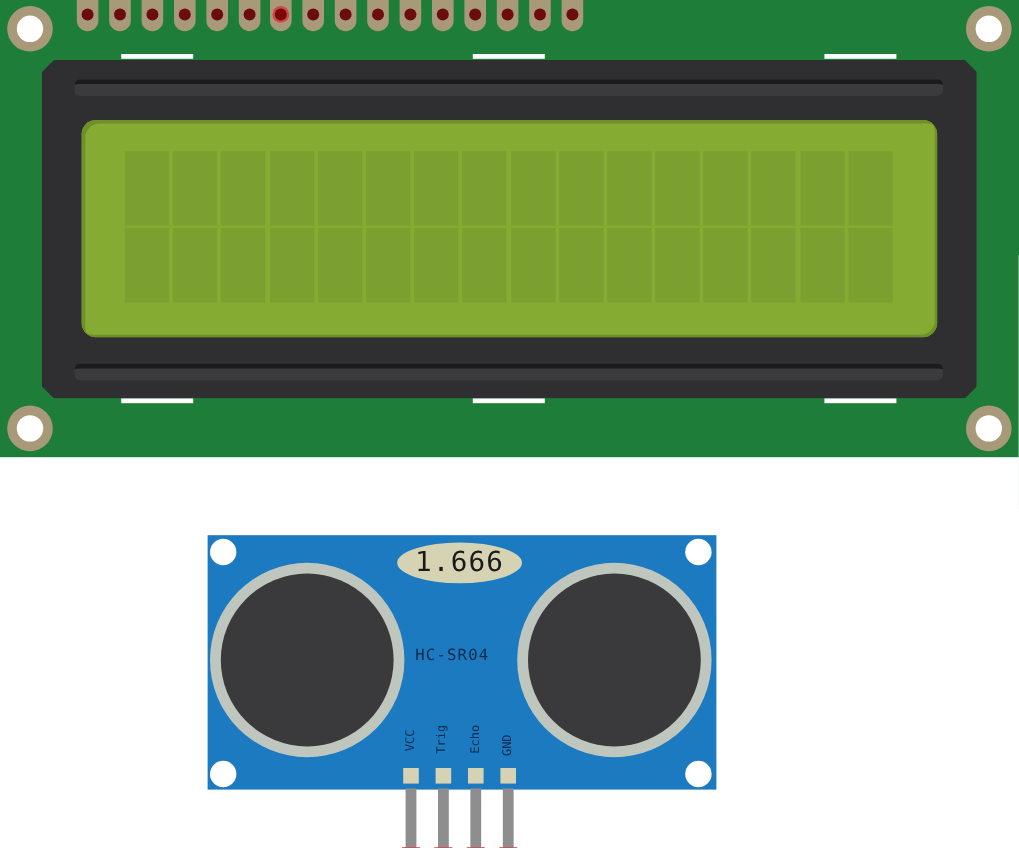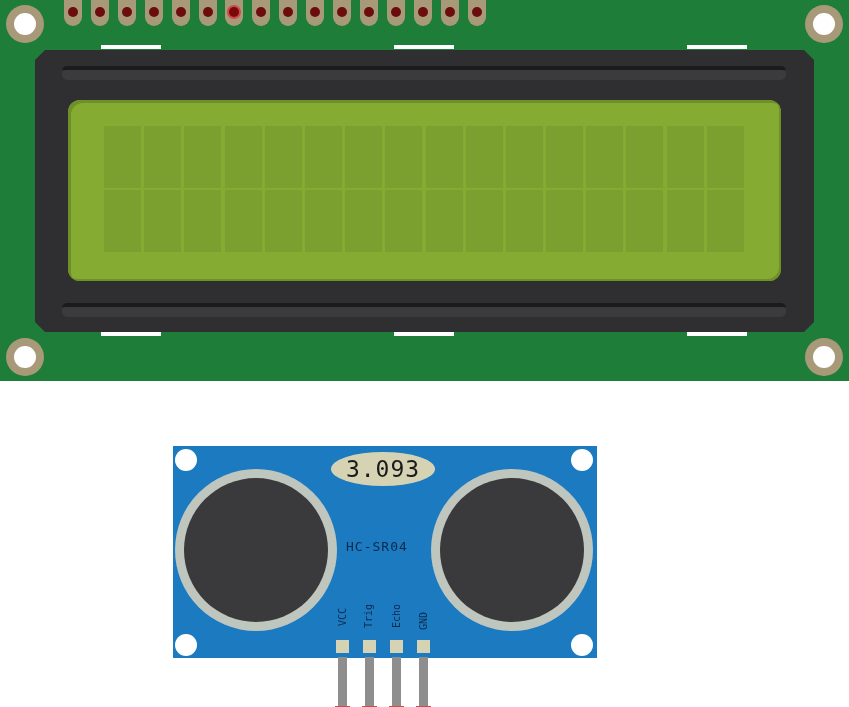--- a/index.html
+++ b/index.html
@@ -110,21 +110,21 @@
 <div id="sonar" class="abs">
   <div class="abs hole-w" style="left:2px;top:3px;"></div>
   <div class="abs hole-w" style="left:398px;top:3px;"></div>
   <div class="abs hole-w" style="left:2px;top:188px;"></div>
   <div class="abs hole-w" style="left:398px;top:188px;"></div>
   <div class="abs transducer" style="left:2px;top:23px;"></div>
   <div class="abs transducer" style="left:258px;top:23px;"></div>
 </div>
 
 <div id="crystal" class="abs">
-  <span>3.093</span>
+  <span>1.666</span>
 </div>
 <div id="model" class="abs">HC-SR04</div>
 
 <div class="abs pin-label" style="left:337px;top:608px;">VCC</div>
 <div class="abs pin-label" style="left:363px;top:604px;">Trig</div>
 <div class="abs pin-label" style="left:391px;top:604px;">Echo</div>
 <div class="abs pin-label" style="left:418px;top:612px;">GND</div>
 
 <div class="abs header-pad" style="left:336px;top:640px;"></div>
 <div class="abs header-pad" style="left:363px;top:640px;"></div>

